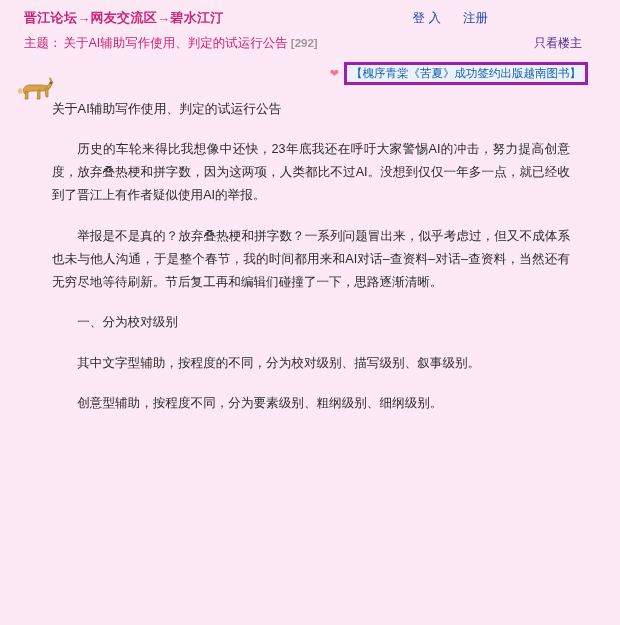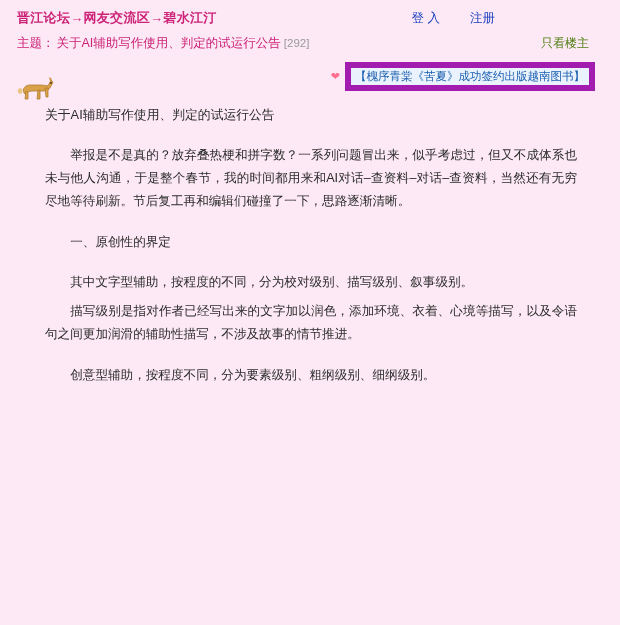--- a/index.html
+++ b/index.html
@@ -13,41 +13,41 @@
     font-family: "Liberation Sans", sans-serif;
     font-size: 12px;
     color: #333;
     overflow: hidden;
   }
   .page {
     position: relative;
     width: 620px;
     height: 625px;
     box-sizing: border-box;
-    padding: 0 17px;
+    padding: 0 24px;
   }
   
   .topbar {
     display: flex;
     align-items: flex-start;
     justify-content: space-between;
     padding-top: 9px;
   }
   .breadcrumb {
     color: #cc2277;
     font-size: 13px;
     font-weight: bold;
     letter-spacing: 0.3px;
     white-space: nowrap;
   }
   .breadcrumb .crumb { color: #cc2277; text-decoration: none; }
   .breadcrumb .sep { color: #cc2277; }
   .authlinks {
     display: flex;
-    gap: 30px;
+    gap: 22px;
     padding-right: 108px;
     padding-top: 1px;
   }
   .authlinks a {
     color: #1a3fbf;
     font-size: 12.5px;
     text-decoration: none;
     white-space: nowrap;
   }
   
@@ -61,41 +61,42 @@
     color: #cc2277;
     font-size: 12.5px;
     white-space: nowrap;
   }
   .subject .label { margin-right: 2px; }
   .subject .title { color: #cc2277; }
   .subject .count {
     color: #9a9a9a;
     font-size: 11.5px;
     margin-left: 3px;
+    font-weight: bold;
   }
   .onlyowner {
-    color: #4d7c0f;
+    color: #4c1d95;
     font-size: 12px;
     white-space: nowrap;
     padding-right: 14px;
   }
   
   .noticeline {
     margin-top: 10px;
     display: flex;
     justify-content: flex-end;
     align-items: center;
     gap: 5px;
     padding-right: 8px;
   }
   .heart { color: #ff6f91; font-size: 11px; line-height: 1; }
   .notice {
     color: #1b5fb0;
     font-size: 11.5px;
-    border: 6px solid #a21caf;
+    border: 3px solid #a21caf;
     background: #eaf3fd;
     padding: 1px 4px;
     white-space: nowrap;
   }
   
   .avatar {
     position: absolute;
     left: 16px;
     top: 75px;
     width: 40px;
@@ -159,20 +160,20 @@
         <path d="M29 13 L30 22 L32 22 L32 13 Z"></path>
       </g>
       <path d="M34 6 L33 2 L36 4 Z" fill="#c98f3c"></path>
       <path d="M4 13 C1 14 1 18 4 19 C6 19 7 16 6 14 Z" fill="#e8c684"></path>
       <circle cx="35" cy="8" r="0.9" fill="#4a3312"></circle>
     </svg>
   </div>
 
   <div class="article">
     <div class="h-title">关于AI辅助写作使用、判定的试运行公告</div>
+    <p>历史的车轮来得比我想像中还快，23年底我还在呼吁大家警惕AI的冲击，努力提高创意度，放弃叠热梗和拼字数，因为这两项，人类都比不过AI。没想到仅仅一年多一点，就已经收到了晋江上有作者疑似使用AI的举报。</p>
     <p>举报是不是真的？放弃叠热梗和拼字数？一系列问题冒出来，似乎考虑过，但又不成体系也未与他人沟通，于是整个春节，我的时间都用来和AI对话–查资料–对话–查资料，当然还有无穷尽地等待刷新。节后复工再和编辑们碰撞了一下，思路逐渐清晰。</p>
-    <p>一、原创性的界定</p>
+    <p>一、分为校对级别</p>
     <p>其中文字型辅助，按程度的不同，分为校对级别、描写级别、叙事级别。</p>
-    <p class="tight">描写级别是指对作者已经写出来的文字加以润色，添加环境、衣着、心境等描写，以及令语句之间更加润滑的辅助性描写，不涉及故事的情节推进。</p>
     <p>创意型辅助，按程度不同，分为要素级别、粗纲级别、细纲级别。</p>
   </div>
 
 </div>
 
 </body></html>

